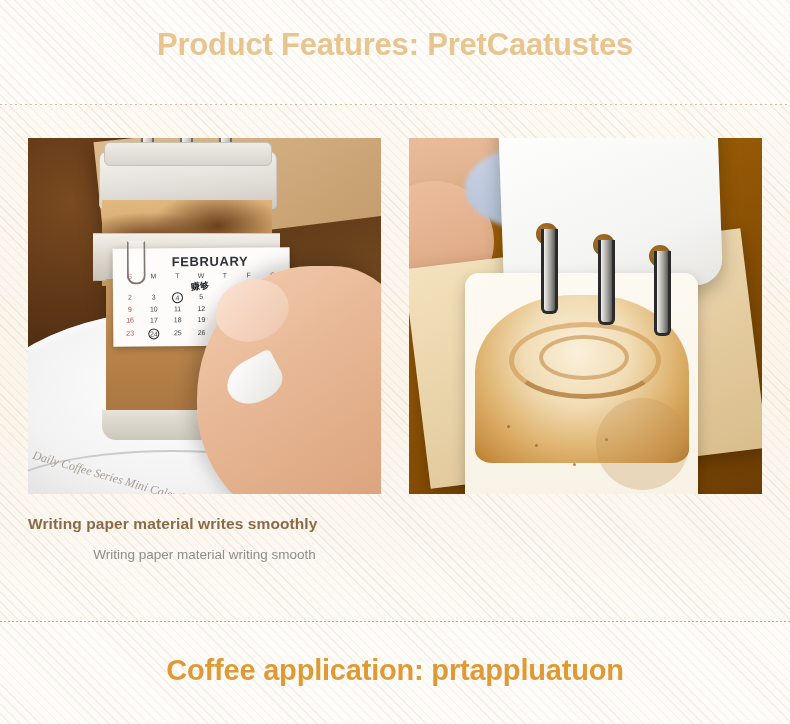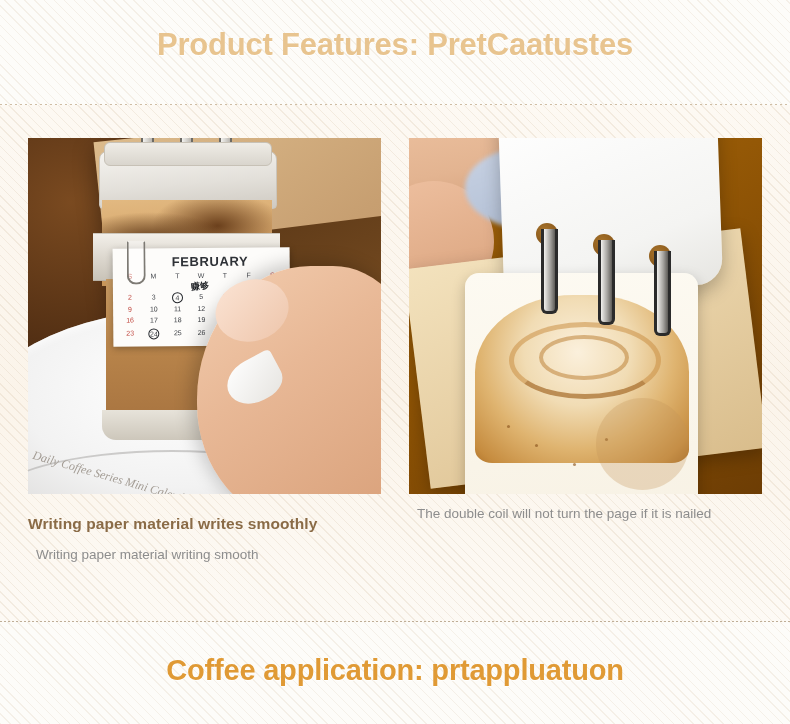--- a/index.html
+++ b/index.html
@@ -115,21 +115,21 @@
     font-weight: bold;
     line-height: 1.42;
     color: #8a6b46;
     letter-spacing: 0.1px;
   }
   .cap-sub {
     margin-top: 11px;
     font-size: 13.5px;
     color: #8d8d8d;
     line-height: 1.4;
-    text-align: left;
+    text-align: center;
     padding: 0 8px;
   }
 
   
   .band-bot {
     position: absolute;
     left: 0; top: 622px;
     width: 790px;
     height: 102px;
   }
@@ -574,21 +574,20 @@
           <div class="coil-r" style="left:52%;top:27%">
             <div class="hole"></div>
             <div class="wire"></div>
           </div>
           <div class="coil-r" style="left:68%;top:30%">
             <div class="hole"></div>
             <div class="wire"></div>
           </div>
         </div>
 
-        <div class="cap-sub">The double coil will not turn the page if it is nailed</div>
       </div>
 
     </div>
   </div>
 
   <div class="band-bot tex">
     <div class="title-bot">Coffee application: prtappluatuon</div>
   </div>
 
 </div>

